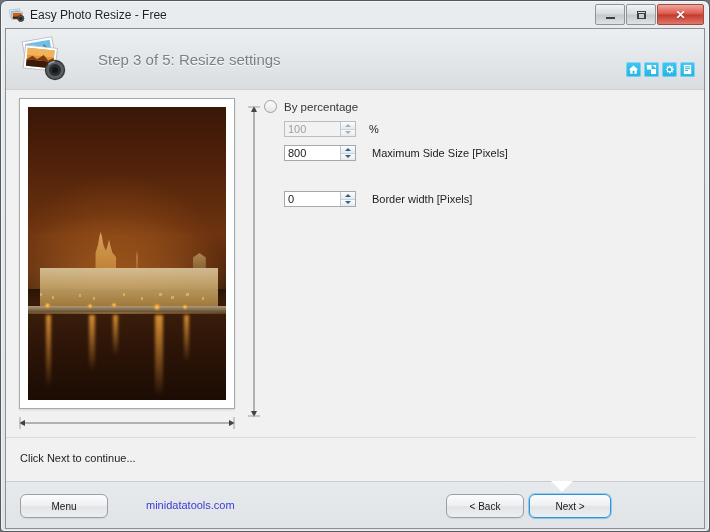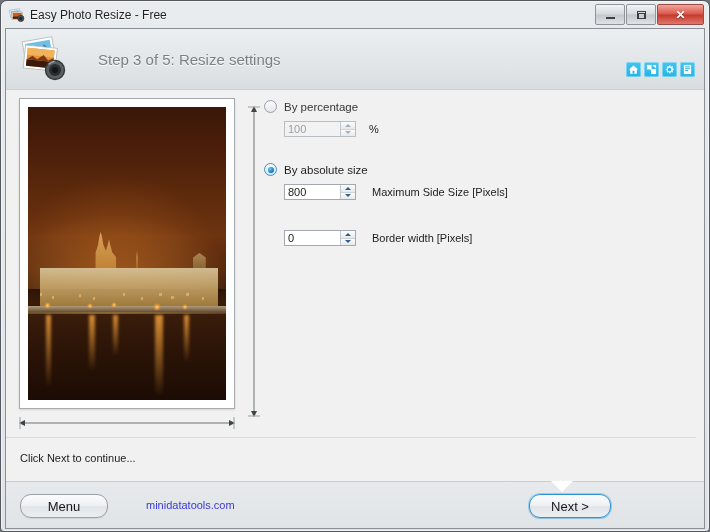--- a/index.html
+++ b/index.html
@@ -201,23 +201,23 @@
     background:linear-gradient(180deg,#e7eaec 0%,#e1e4e7 100%);
     border-top:1px solid #c9ccd0;
   }
   .chevron{
     position:absolute;left:545px;top:-1px;width:0;height:0;
     border-left:11px solid transparent;border-right:11px solid transparent;
     border-top:11px solid #ffffff;
   }
   .btn{
     position:absolute;top:12px;height:22px;
-    border:1px solid #9aa0a5;border-radius:11px;
+    border:1px solid #9aa0a5;border-radius:6px;
     background:linear-gradient(180deg,#fbfcfd 0%,#eef0f2 47%,#e2e5e8 53%,#eceff1 100%);
-    font-family:"Liberation Sans",sans-serif;font-size:13px;color:#16181a;
+    font-family:"Liberation Sans",sans-serif;font-size:10px;color:#16181a;
     display:flex;align-items:center;justify-content:center;
     box-shadow:0 1px 1px rgba(0,0,0,.07);
     cursor:default;
   }
   .btn.menu{left:14px;width:86px;}
   .btn.back{left:440px;width:76px;}
   .btn.next{
     left:523px;width:80px;
     border:1px solid #2f93d4;
     box-shadow:0 0 0 1px rgba(90,180,235,.55),0 1px 1px rgba(0,0,0,.08);
@@ -389,24 +389,20 @@
                   <div class="tri up"></div>
                 </div>
               <div class="sb">
                   <div class="tri dn"></div>
                 </div>
             </div>
           </div>
           <div class="unit">%</div>
         </div>
 
-        <div class="row" style="margin-top:26px;">
-          <div class="radio on"></div>
-          <div class="radio-label">By absolute size</div>
-        </div>
         <div class="field-row" style="margin-top:8px;margin-left:20px;">
           <div class="spin">
             <input type="text" value="800" style="">
             <div class="spin-btns">
               <div class="sb top">
                   <div class="tri up"></div>
                 </div>
               <div class="sb">
                   <div class="tri dn"></div>
                 </div>
@@ -434,17 +430,18 @@
     </div>
 
     <div class="statusbar">
       <div class="status-text">Click Next to continue...</div>
     </div>
 
     <div class="footer">
       <div class="chevron"></div>
       <div class="btn menu">Menu</div>
       <a class="weblink" href="#">minidatatools.com</a>
+      <div class="btn back">&lt; Back</div>
       <div class="btn next">Next &gt;</div>
     </div>
 
   </div>
 </div>
 
 </body></html>

